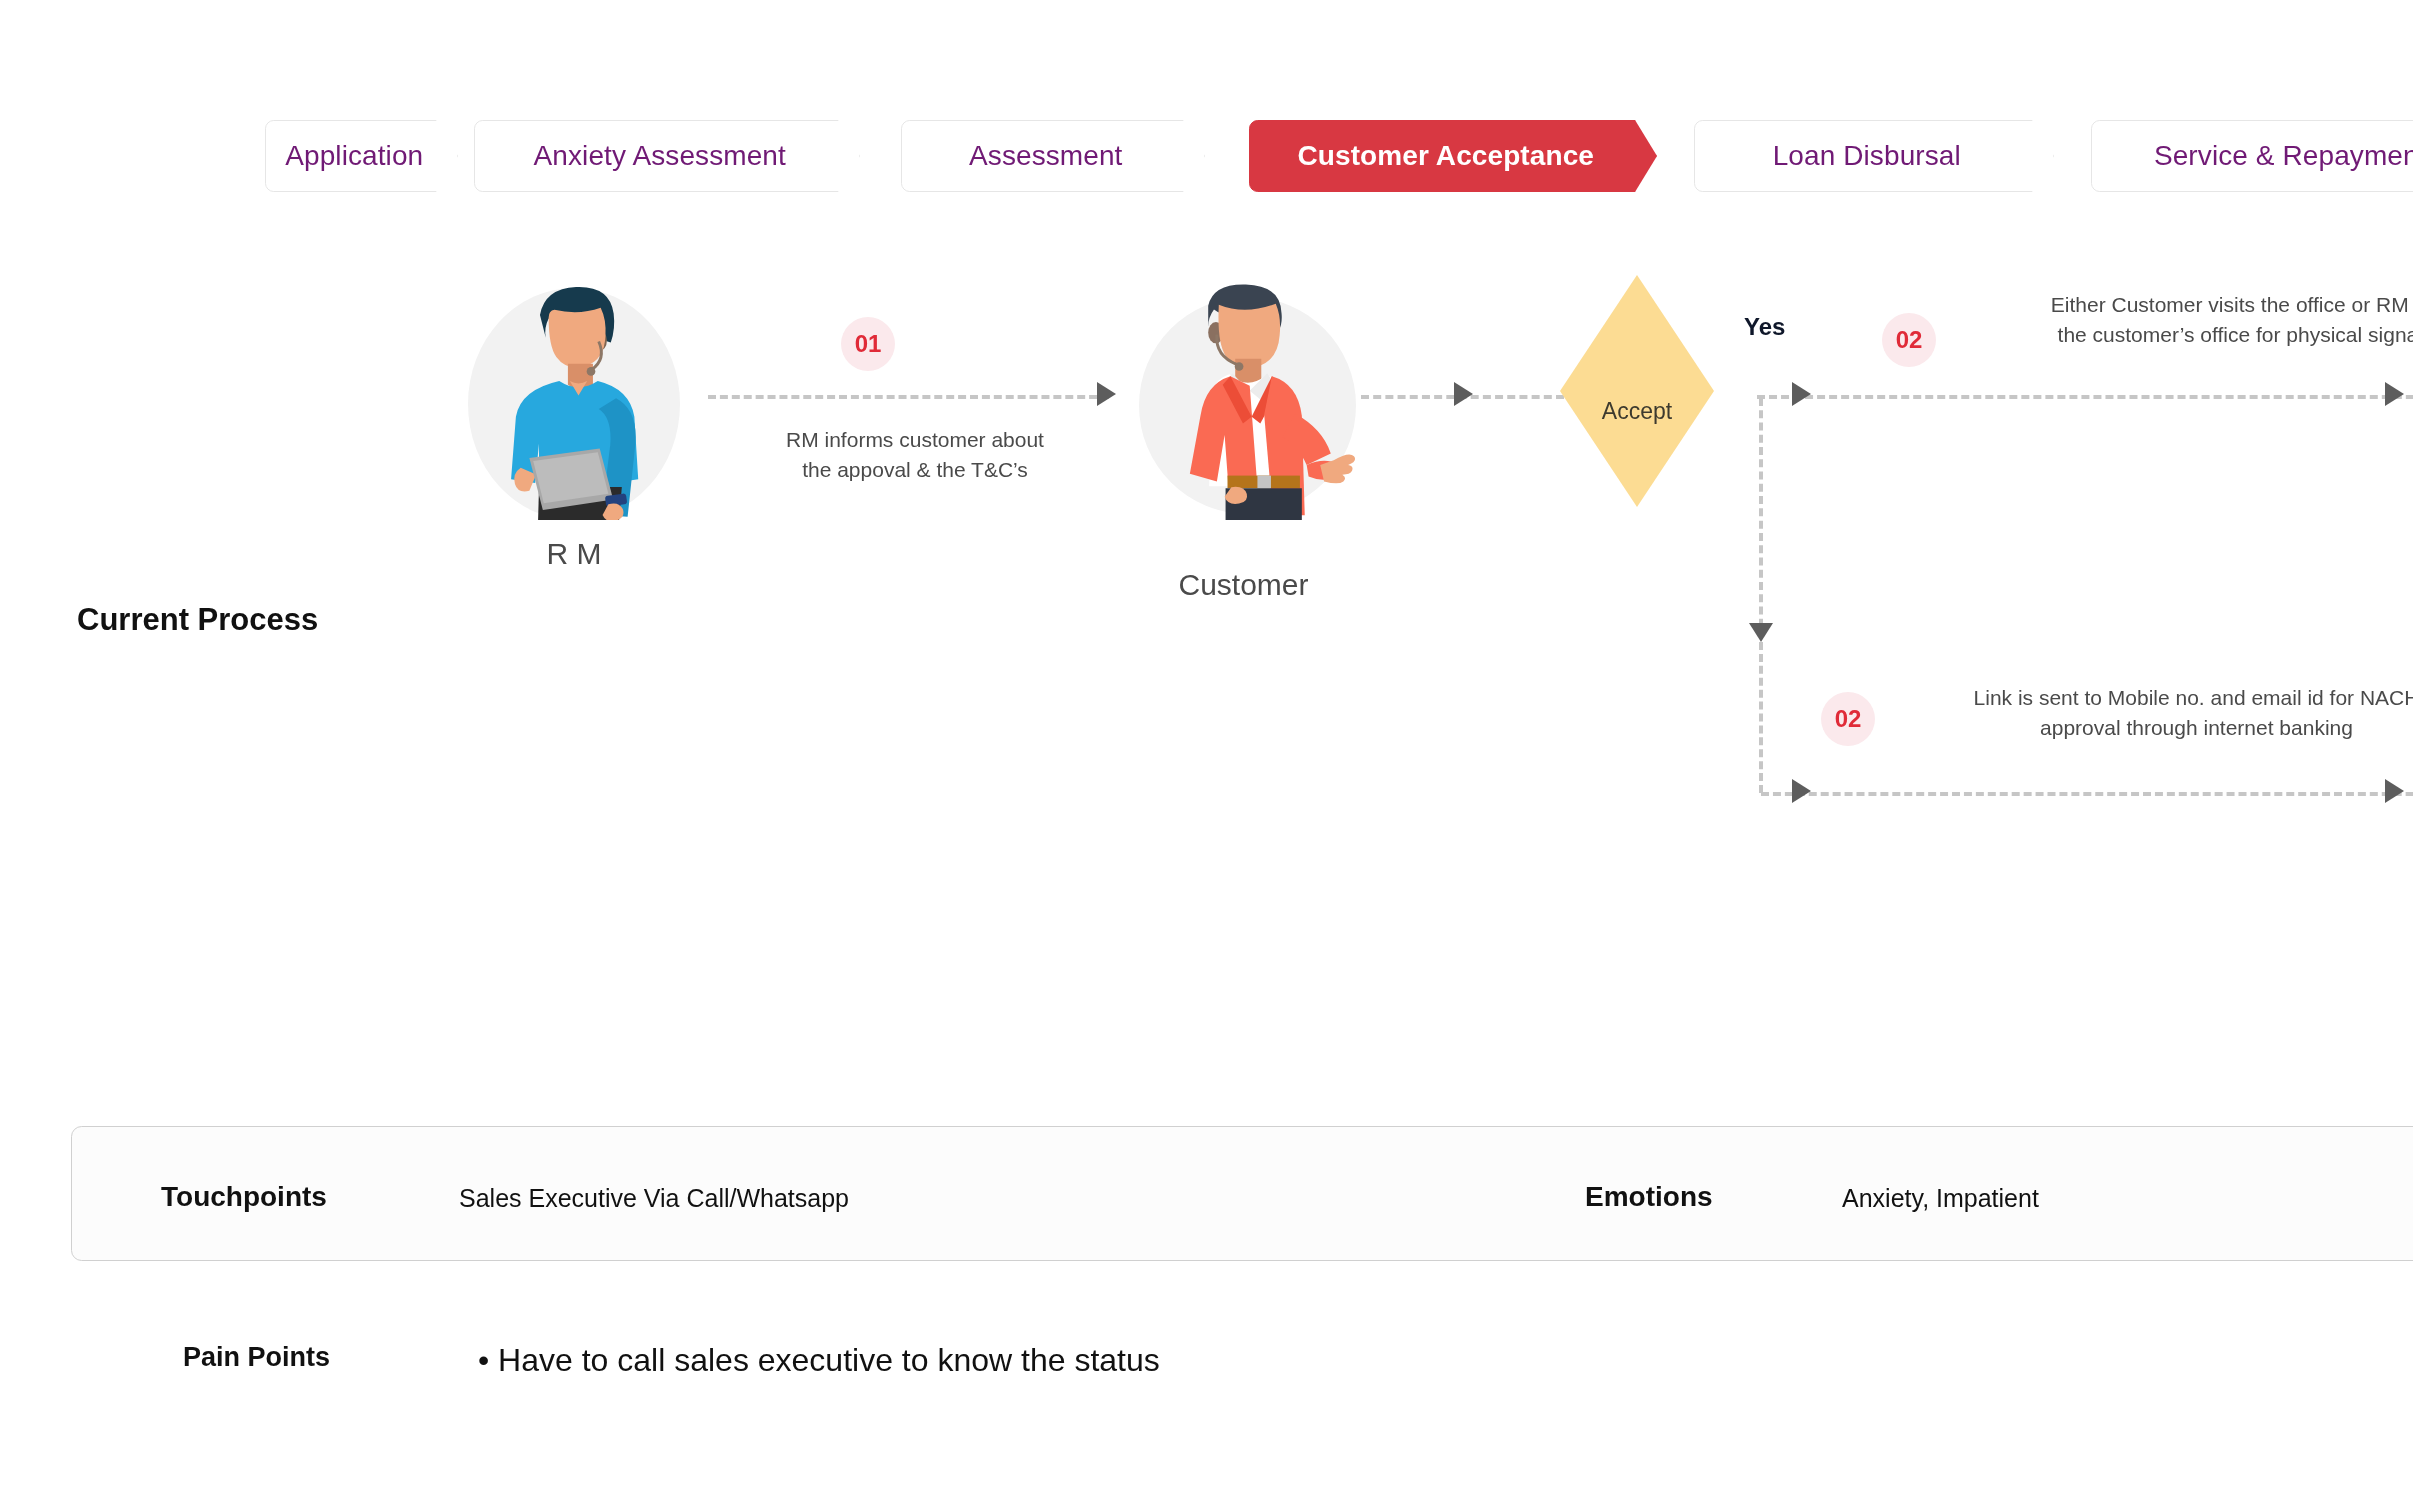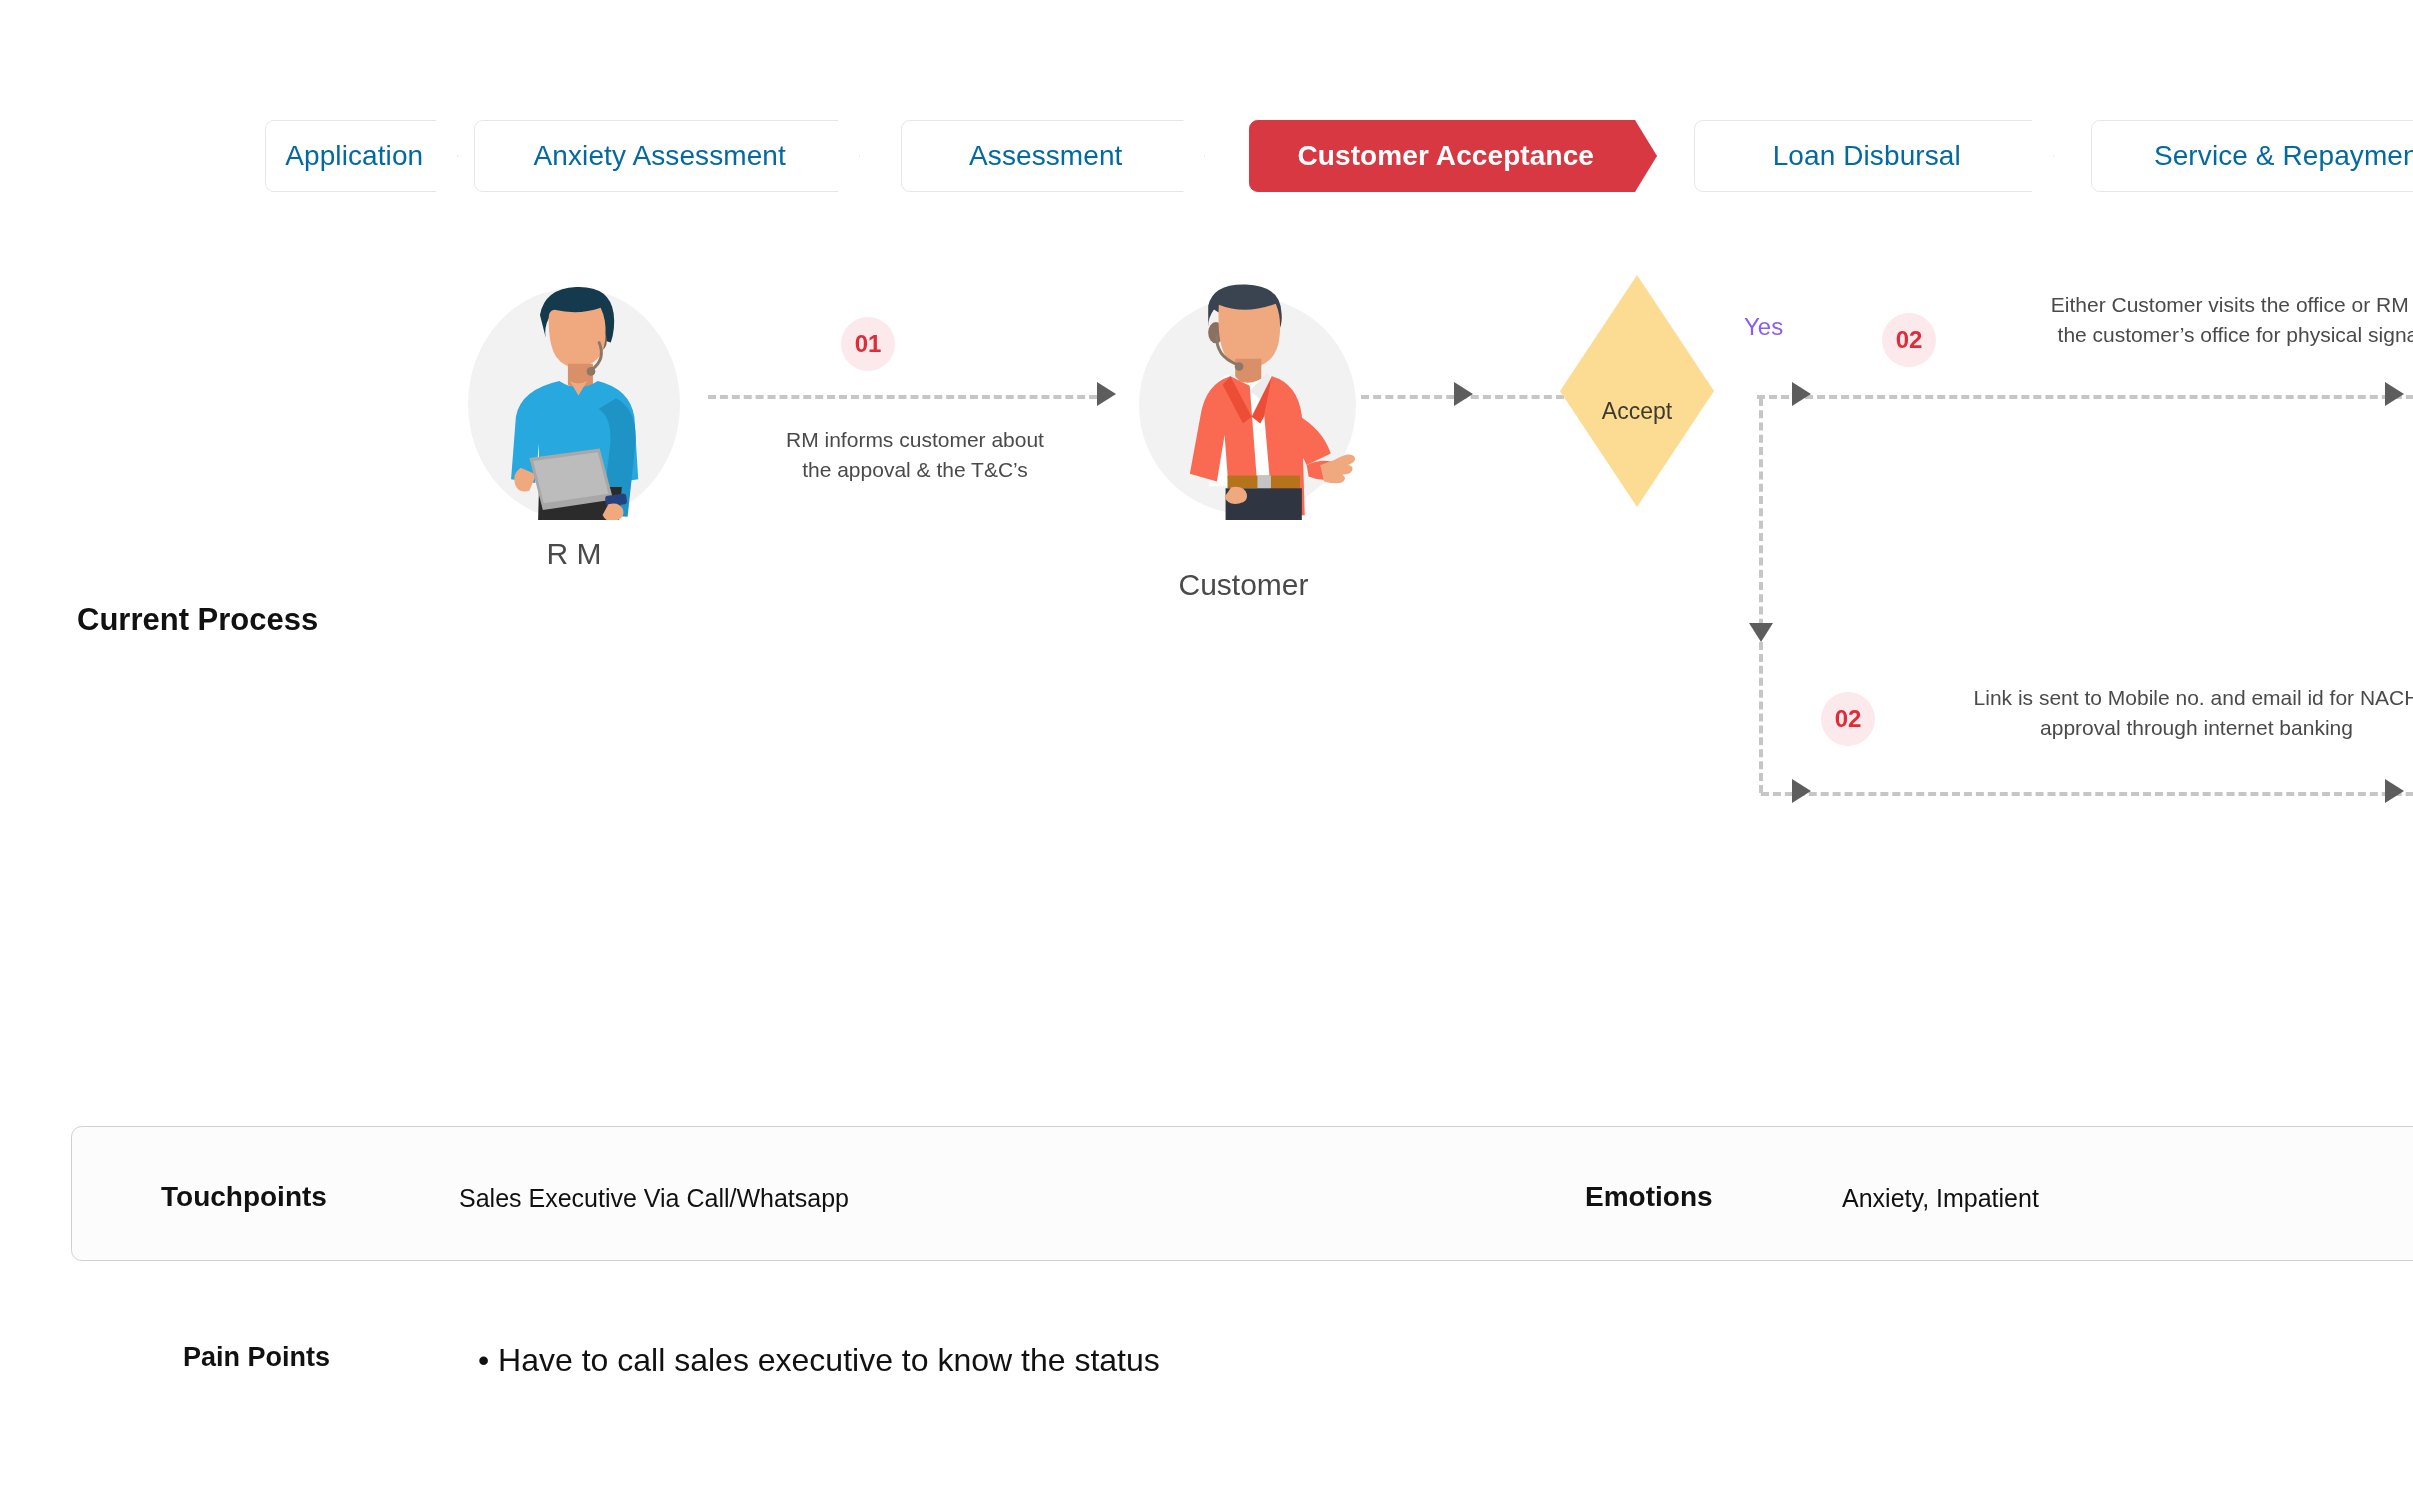--- a/index.html
+++ b/index.html
@@ -8,21 +8,21 @@
     font-family:"Liberation Sans", sans-serif;
     -webkit-font-smoothing:antialiased;
   }
 
   
   #stage-bar{position:absolute;left:265px;top:120px;height:72px;}
   .chev{
     position:absolute;top:0;height:72px;
     display:flex;align-items:center;justify-content:center;
     box-sizing:border-box;
-    font-size:28px;color:#0369a1;letter-spacing:0.1px;
+    font-size:28px;color:#701a75;letter-spacing:0.1px;
     background:#ffffff;
     border:1.4px solid #e6e6e6;
     border-radius:8.7px;
     -webkit-clip-path:polygon(0 0, calc(100% - 22px) 0, 100% 50%, calc(100% - 22px) 100%, 0 100%);
     clip-path:polygon(0 0, calc(100% - 22px) 0, 100% 50%, calc(100% - 22px) 100%, 0 100%);
     padding-right:14.5px;
     white-space:nowrap;
   }
   .chev.active{
     background:#d83842;border-color:#d83842;color:#ffffff;font-weight:600;
@@ -53,21 +53,21 @@
   
   #decision{
     position:absolute;left:1560px;top:275px;width:154px;height:232px;
     background:#fcdc93;
     -webkit-clip-path:polygon(50% 0, 100% 50%, 50% 100%, 0 50%);
     clip-path:polygon(50% 0, 100% 50%, 50% 100%, 0 50%);
     display:flex;align-items:center;justify-content:center;
   }
   #decision .dlabel{font-size:23px;color:#3d3a2e;margin-top:40px;}
   #yes-label{
-    position:absolute;left:1744px;top:313px;font-size:24px;font-weight:400;color:#8b5cf6;
+    position:absolute;left:1744px;top:313px;font-size:24px;font-weight:700;color:#0f172a;
   }
 
   
   .dash-h{
     position:absolute;height:0;border-top:4.3px dashed #c6c6c6;
   }
   .dash-v{
     position:absolute;width:0;border-left:4.3px dashed #c6c6c6;
   }
   .arrow-r{

